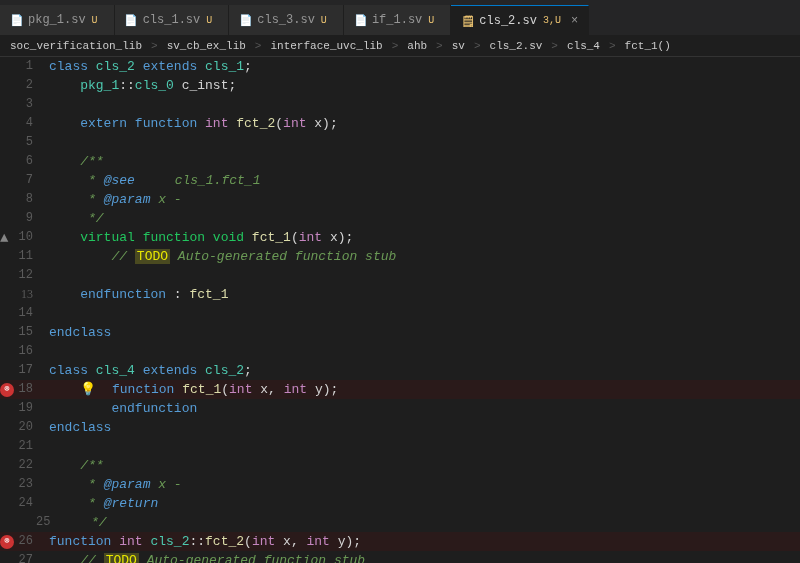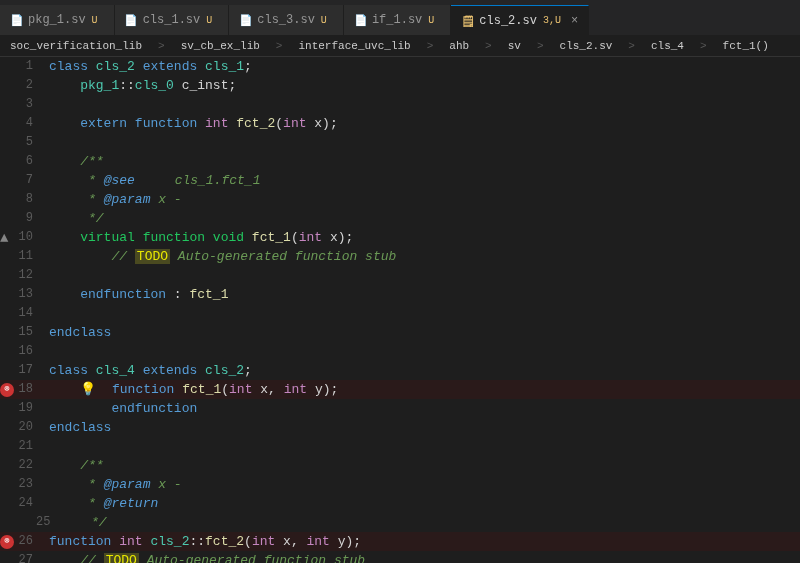--- a/index.html
+++ b/index.html
@@ -57,21 +57,21 @@
 
     
     .breadcrumb {
       background: #1e1e1e;
       padding: 4px 10px;
       font-size: 11px;
       color: #858585;
       border-bottom: 1px solid #333;
       display: flex;
       align-items: center;
-      gap: 16px;
+      gap: 9px;
       height: 22px;
     }
     .breadcrumb span { color: #858585; }
     .breadcrumb .sep { color: #555; }
     .breadcrumb .highlight { color: #ccc; }
 
     
     .editor {
       display: flex;
       height: calc(563px - 35px - 22px);
@@ -208,21 +208,21 @@
       </div>
       <div class="code-line">
         <div class="line-num" style="position: relative;"><span>11</span></div>
         <div class="line-content"><span style="color: rgb(212, 212, 212);">        </span><span style="color: rgb(106, 153, 85); font-style: italic;">// </span><span style="background: rgb(74, 74, 32); color: rgb(232, 232, 0); padding: 0px 2px; font-style: normal;">TODO</span><span style="color: rgb(106, 153, 85); font-style: italic;"> Auto-generated function stub</span></div>
       </div>
       <div class="code-line">
         <div class="line-num" style="position: relative;"><span>12</span></div>
         <div class="line-content"></div>
       </div>
       <div class="code-line">
-        <div class="line-num" style="position: relative;"><span>13</span></div>
+        <div class="line-num" style="position: relative; font-family: Liberation Serif, serif;"><span>13</span></div>
         <div class="line-content"><span style="color: rgb(212, 212, 212);">    </span><span style="color: rgb(86, 156, 214);">endfunction</span><span style="color: rgb(212, 212, 212);"> : </span><span style="color: rgb(220, 220, 170);">fct_1</span></div>
       </div>
       <div class="code-line">
         <div class="line-num" style="position: relative;"><span>14</span></div>
         <div class="line-content"></div>
       </div>
       <div class="code-line">
         <div class="line-num" style="position: relative;"><span>15</span></div>
         <div class="line-content"><span style="color: rgb(86, 156, 214);">endclass</span></div>
       </div>

